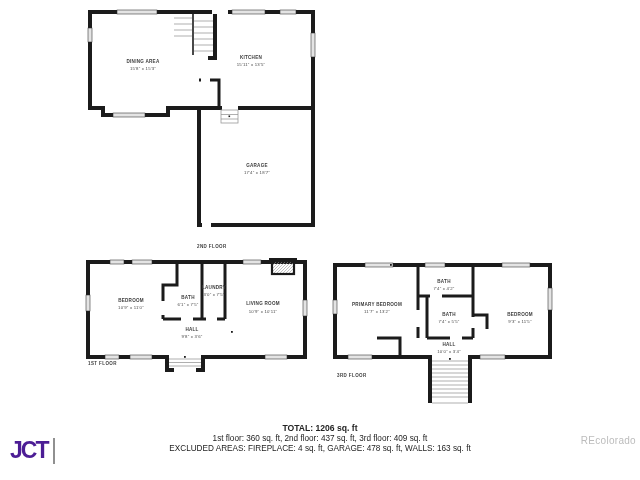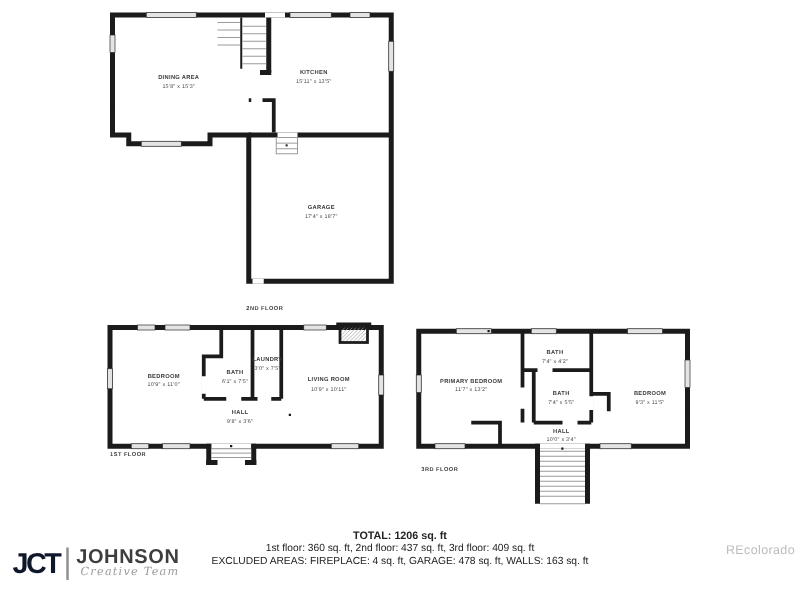--- a/index.html
+++ b/index.html
@@ -17,21 +17,21 @@
   .rn{font-family:"Liberation Sans",sans-serif;font-size:4.6px;font-weight:bold;
       fill:#3c3c3c;letter-spacing:0.25px;text-anchor:middle;}
   .rd{font-family:"Liberation Sans",sans-serif;font-size:4.3px;font-weight:normal;
       fill:#474747;letter-spacing:0.2px;text-anchor:middle;}
   .fl{font-family:"Liberation Sans",sans-serif;font-size:4.5px;font-weight:bold;
       fill:#3c3c3c;letter-spacing:0.4px;}
   .footer{position:absolute;left:0;top:423px;width:100%;text-align:center;color:#232323;}
   .footer .total{font-size:8.6px;font-weight:bold;line-height:10.5px;}
   .footer .line{font-size:8.2px;line-height:10.2px;}
   .logo{position:absolute;left:10px;top:437px;display:flex;align-items:center;gap:6px;}
-  .logo-mark{font-size:23px;font-weight:800;color:#0f172a;letter-spacing:-2px;
+  .logo-mark{font-size:23px;font-weight:800;color:#4c1d95;letter-spacing:-2px;
              font-family:"Liberation Sans",sans-serif;}
   .logo-divider{width:1.5px;height:26px;background:#909090;}
   .logo-name{font-size:16px;font-weight:bold;color:#3e3e3e;letter-spacing:0.5px;line-height:16px;}
   .logo-tagline{font-family:"DejaVu Serif",serif;font-style:italic;font-size:9px;
                 color:#9b9b9b;text-align:right;letter-spacing:1px;margin-top:-1px;}
   .watermark{position:absolute;right:4px;top:435px;font-size:10px;color:#bcbcbc;letter-spacing:0.3px;}
 </style>
 </head>
 <body>
 
@@ -236,21 +236,17 @@
 
   <div class="footer">
     <div class="total">TOTAL: 1206 sq. ft</div>
     <div class="line">1st floor: 360 sq. ft, 2nd floor: 437 sq. ft, 3rd floor: 409 sq. ft</div>
     <div class="line">EXCLUDED AREAS: FIREPLACE: 4 sq. ft, GARAGE: 478 sq. ft, WALLS: 163 sq. ft</div>
   </div>
 
   <div class="logo">
     <div class="logo-mark">JCT</div>
     <div class="logo-divider"></div>
-    <div class="logo-text">
-      <div class="logo-name">JOHNSON</div>
-      <div class="logo-tagline">Creative Team</div>
-    </div>
   </div>
 
   <div class="watermark">REcolorado</div>
 
 </div>
 
 </body></html>

